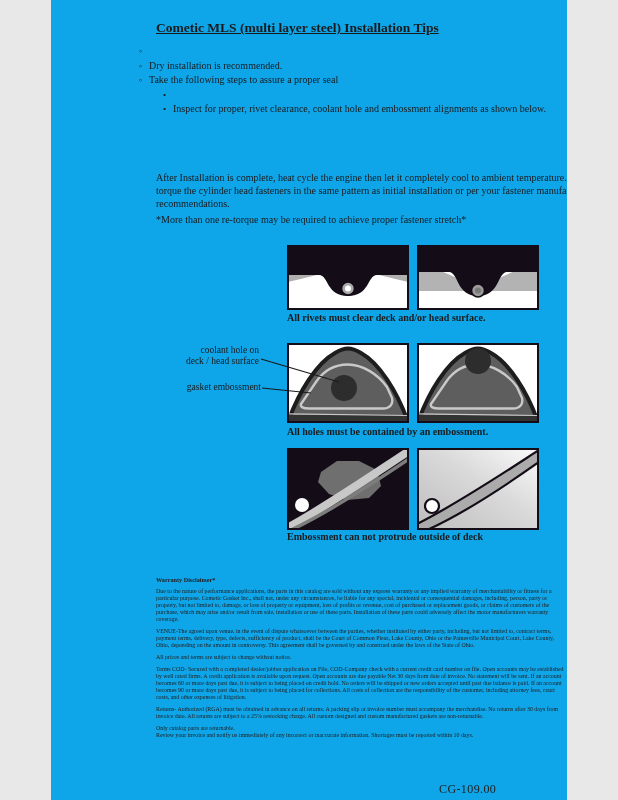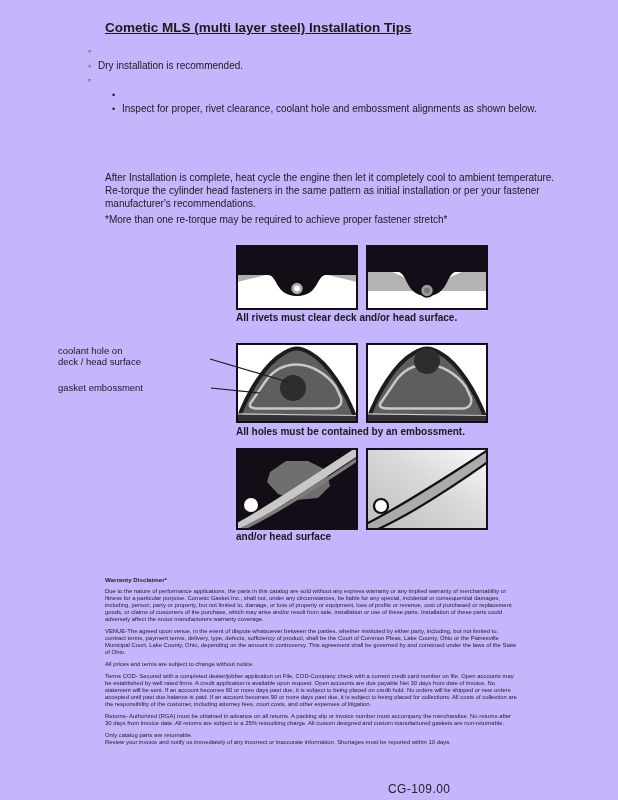--- a/index.html
+++ b/index.html
@@ -1,19 +1,19 @@
 <!DOCTYPE html>
 <html><head>
 <meta charset="utf-8">
 <style>
   html,body { margin:0; padding:0; background:#e8e8e8; }
   .page {
-    position:relative; width:618px; height:800px; margin:0 auto;
-    background:#c4b5fd; overflow:hidden;
-    font-family:Liberation Sans, sans-serif; color:#1a1a1a;
+    position:relative; width:516px; height:800px; margin:0 auto;
+    background:#0ea5e9; overflow:hidden;
+    font-family:Liberation Serif, serif; color:#1a1a1a;
   }
   .abs { position:absolute; }
 
   .title {
     left:105px; top:20px; font-size:13.5px; font-weight:bold;
     text-decoration:underline; white-space:nowrap;
   }
 
   .bullets { left:88px; top:44px; font-size:10px; line-height:14.5px; }
   .b-row { display:flex; white-space:nowrap; }
@@ -24,21 +24,21 @@
   .para { left:105px; width:450px; font-size:10px; line-height:13.2px; }
   .p1 { top:137px; }
   .p2 { top:171px; }
   .note { top:213px; white-space:nowrap; }
 
   .dlabel { width:122px; text-align:center; font-size:12.5px; letter-spacing:0.5px;margin-top:35px; }
   .dcap { font-size:10px; font-weight:bold; line-height:12px; white-space:nowrap; }
   .dbox { width:122px; }
   .dbox svg { display:block; width:122px; }
 
-  .ann { text-align:left; font-size:9.5px; line-height:11px; }
+  .ann { text-align:right; font-size:9.5px; line-height:11px; }
   .ann div { white-space:nowrap; }
 
   .warr { left:105px; width:412px; font-size:5.9px; line-height:7px; color:#222222; }
   .warr-h { font-weight:bold; margin-bottom:5px; font-size:6.2px; }
   .warr p { margin:0 0 5px 0; }
   .warr .tight { margin:0; }
 
   .pageno { left:388px; top:782px; font-size:12px; letter-spacing:0.4px; color:#222; white-space:nowrap; }
 </style>
 </head>
@@ -51,20 +51,21 @@
   <div class="abs bullets">
     <div class="b-row">
       <span class="b-glyph">◦</span>
     </div>
     <div class="b-row">
       <span class="b-glyph">◦</span>
       <span>Dry installation is recommended.</span>
     </div>
     <div class="b-row">
       <span class="b-glyph">◦</span>
+      <span>Take the following steps to assure a proper seal</span>
     </div>
     <div class="b-row b-sub">
       <span class="b-glyph">•</span>
     </div>
     <div class="b-row b-sub">
       <span class="b-glyph">•</span>
       <span>Inspect for proper, rivet clearance, coolant hole and embossment alignments as shown below.</span>
     </div>
   </div>
 
@@ -167,21 +168,21 @@
       <rect width="122" height="82" fill="url(#p3g)"></rect>
       <path d="M0,76 C40,56 85,26 122,2 L122,14 C88,38 46,66 10,82 L0,82 Z" fill="#ababab"></path>
       <path d="M0,76 C40,56 85,26 122,2" stroke="#140c16" stroke-width="2.2" fill="none"></path>
       <path d="M10,82 C46,66 88,38 122,14" stroke="#140c16" stroke-width="2.2" fill="none"></path>
       <circle cx="15" cy="58" r="7" fill="#ffffff" stroke="#140c16" stroke-width="2.2"></circle>
       <rect x="1" y="1" width="120" height="80" fill="none" stroke="#140c16" stroke-width="2"></rect>
     </svg>
   </div>
 
   <div class="abs dcap" style="left:236px; top:531px; white-space:normal; width:240px;">
-    <div>and/or head surface</div>
+    <div>Embossment can not protrude outside of deck</div>
   </div>
 
   <div class="abs warr" style="top:576px;">
     <div class="warr-h">Warranty Disclaimer*</div>
     <p>Due to the nature of performance applications, the parts in this catalog are sold without any express warranty or any implied warranty of merchantability or fitness for a particular purpose.  Cometic Gasket Inc., shall not, under any circumstances, be liable for any special, incidental or consequential damages, including, person, party or property, but not limited to, damage, or loss of property or equipment, loss of profits or revenue, cost of purchased or replacement goods, or claims of customers of the purchase, which may arise and/or result from sale, installation or use of these parts.  Installation of these parts could adversely affect the motor manufacturers warranty coverage.</p>
     <p>VENUE-The agreed upon venue, in the event of dispute whatsoever between the parties, whether instituted by either party, including, but not limited to, contract terms, payment terms, delivery, type, defects, sufficiency of product, shall be the Court of Common Pleas, Lake County, Ohio or the Painesville Municipal Court, Lake County, Ohio, depending on the amount in controversy. This agreement shall be governed by and construed under the laws of the State of Ohio.</p>
     <p>All prices and terms are subject to change without notice.</p>
     <p>Terms COD- Secured with a completed dealer/jobber application on File, COD-Company check with a current credit card number on file.  Open accounts may be established by well rated firms.  A credit application is available upon request.  Open accounts are due payable Net 30 days from date of invoice.  No statement will be sent.  If an account becomes 60 or more days past due, it is subject to being placed on credit hold.  No orders will be shipped or new orders accepted until past due balance is paid.  If an account becomes 90 or more days past due, it is subject to being placed for collections.  All costs of collection are the responsibility of the customer, including attorney fees, court costs, and other expenses of litigation.</p>
     <p>Returns- Authorized (RGA) must be obtained in advance on all returns.  A packing slip or invoice number must accompany the merchandise.  No returns after 30 days from invoice date.  All returns are subject to a 25% restocking charge.  All custom designed and custom manufactured gaskets are non-returnable.</p>
     <p class="tight">Only catalog parts are returnable.</p>

